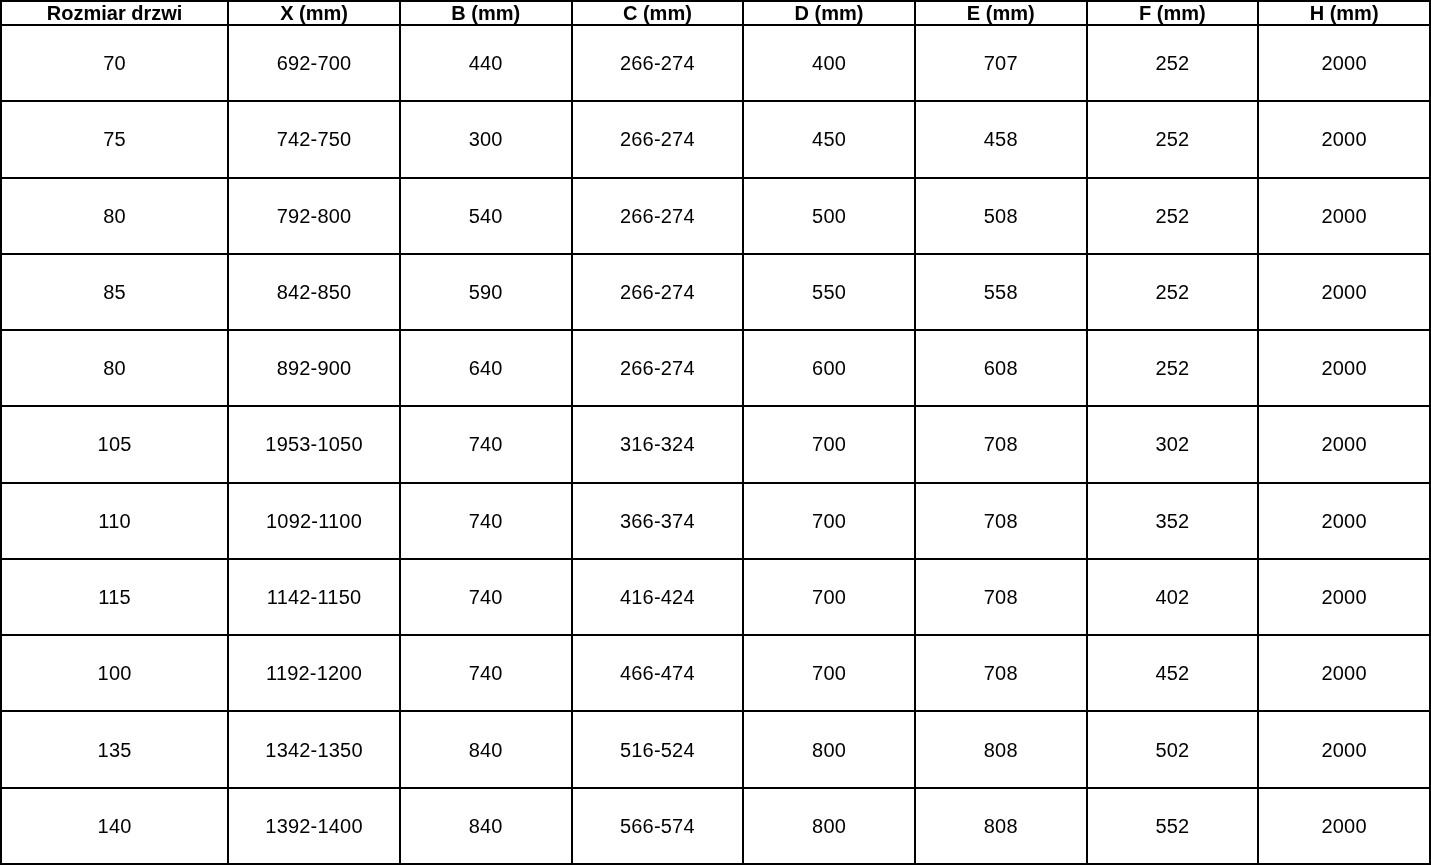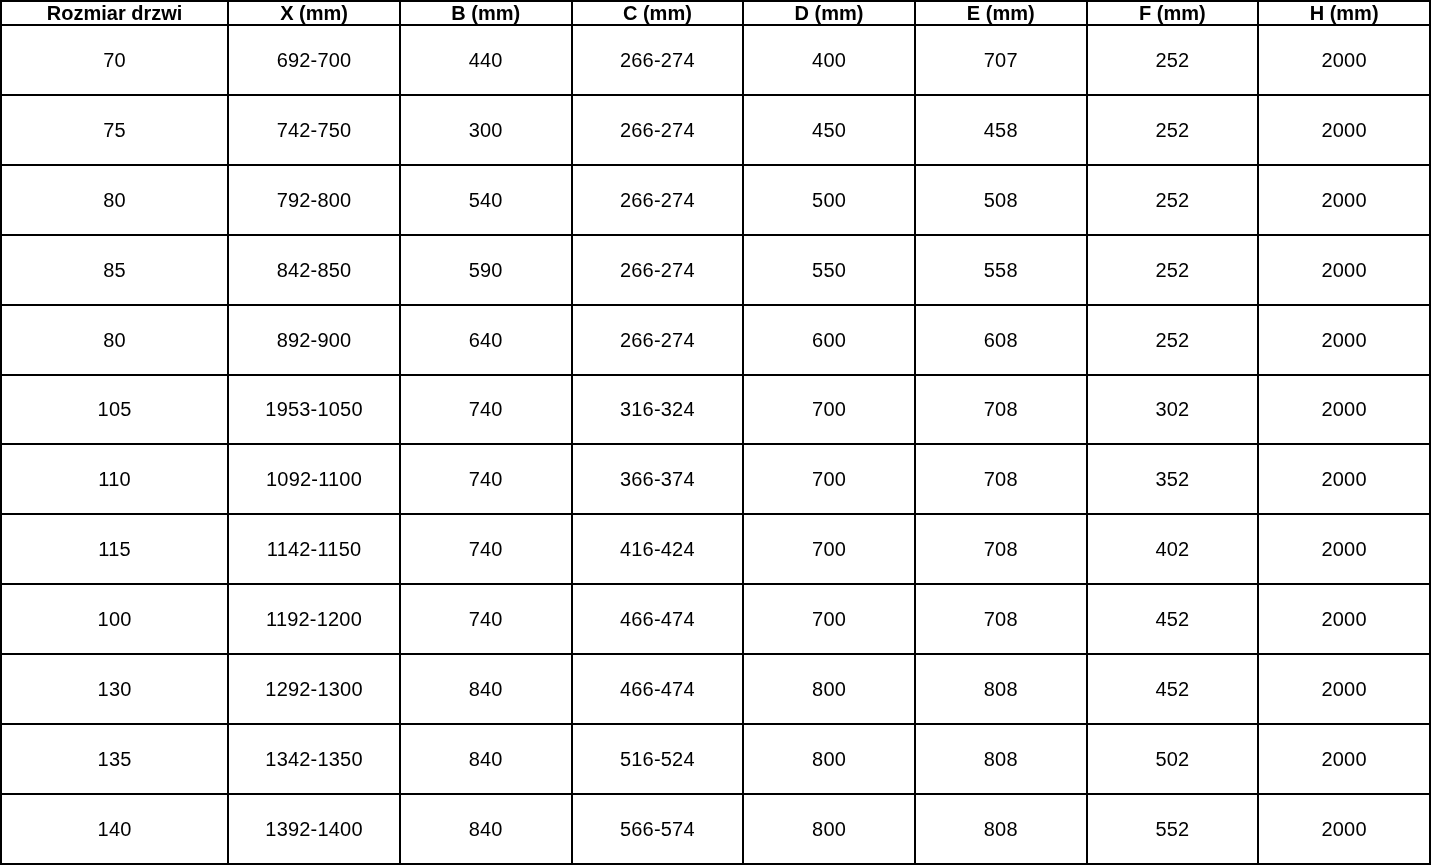--- a/index.html
+++ b/index.html
@@ -157,30 +157,20 @@
           <td>100</td>
           <td>1192-1200</td>
           <td>740</td>
           <td>466-474</td>
           <td>700</td>
           <td>708</td>
           <td>452</td>
           <td>2000</td>
         </tr>
         <tr>
-          <td>130</td>
-          <td>1292-1300</td>
-          <td>840</td>
-          <td>466-474</td>
-          <td>800</td>
-          <td>808</td>
-          <td>452</td>
-          <td>2000</td>
-        </tr>
-        <tr>
           <td>135</td>
           <td>1342-1350</td>
           <td>840</td>
           <td>516-524</td>
           <td>800</td>
           <td>808</td>
           <td>502</td>
           <td>2000</td>
         </tr>
         <tr>

